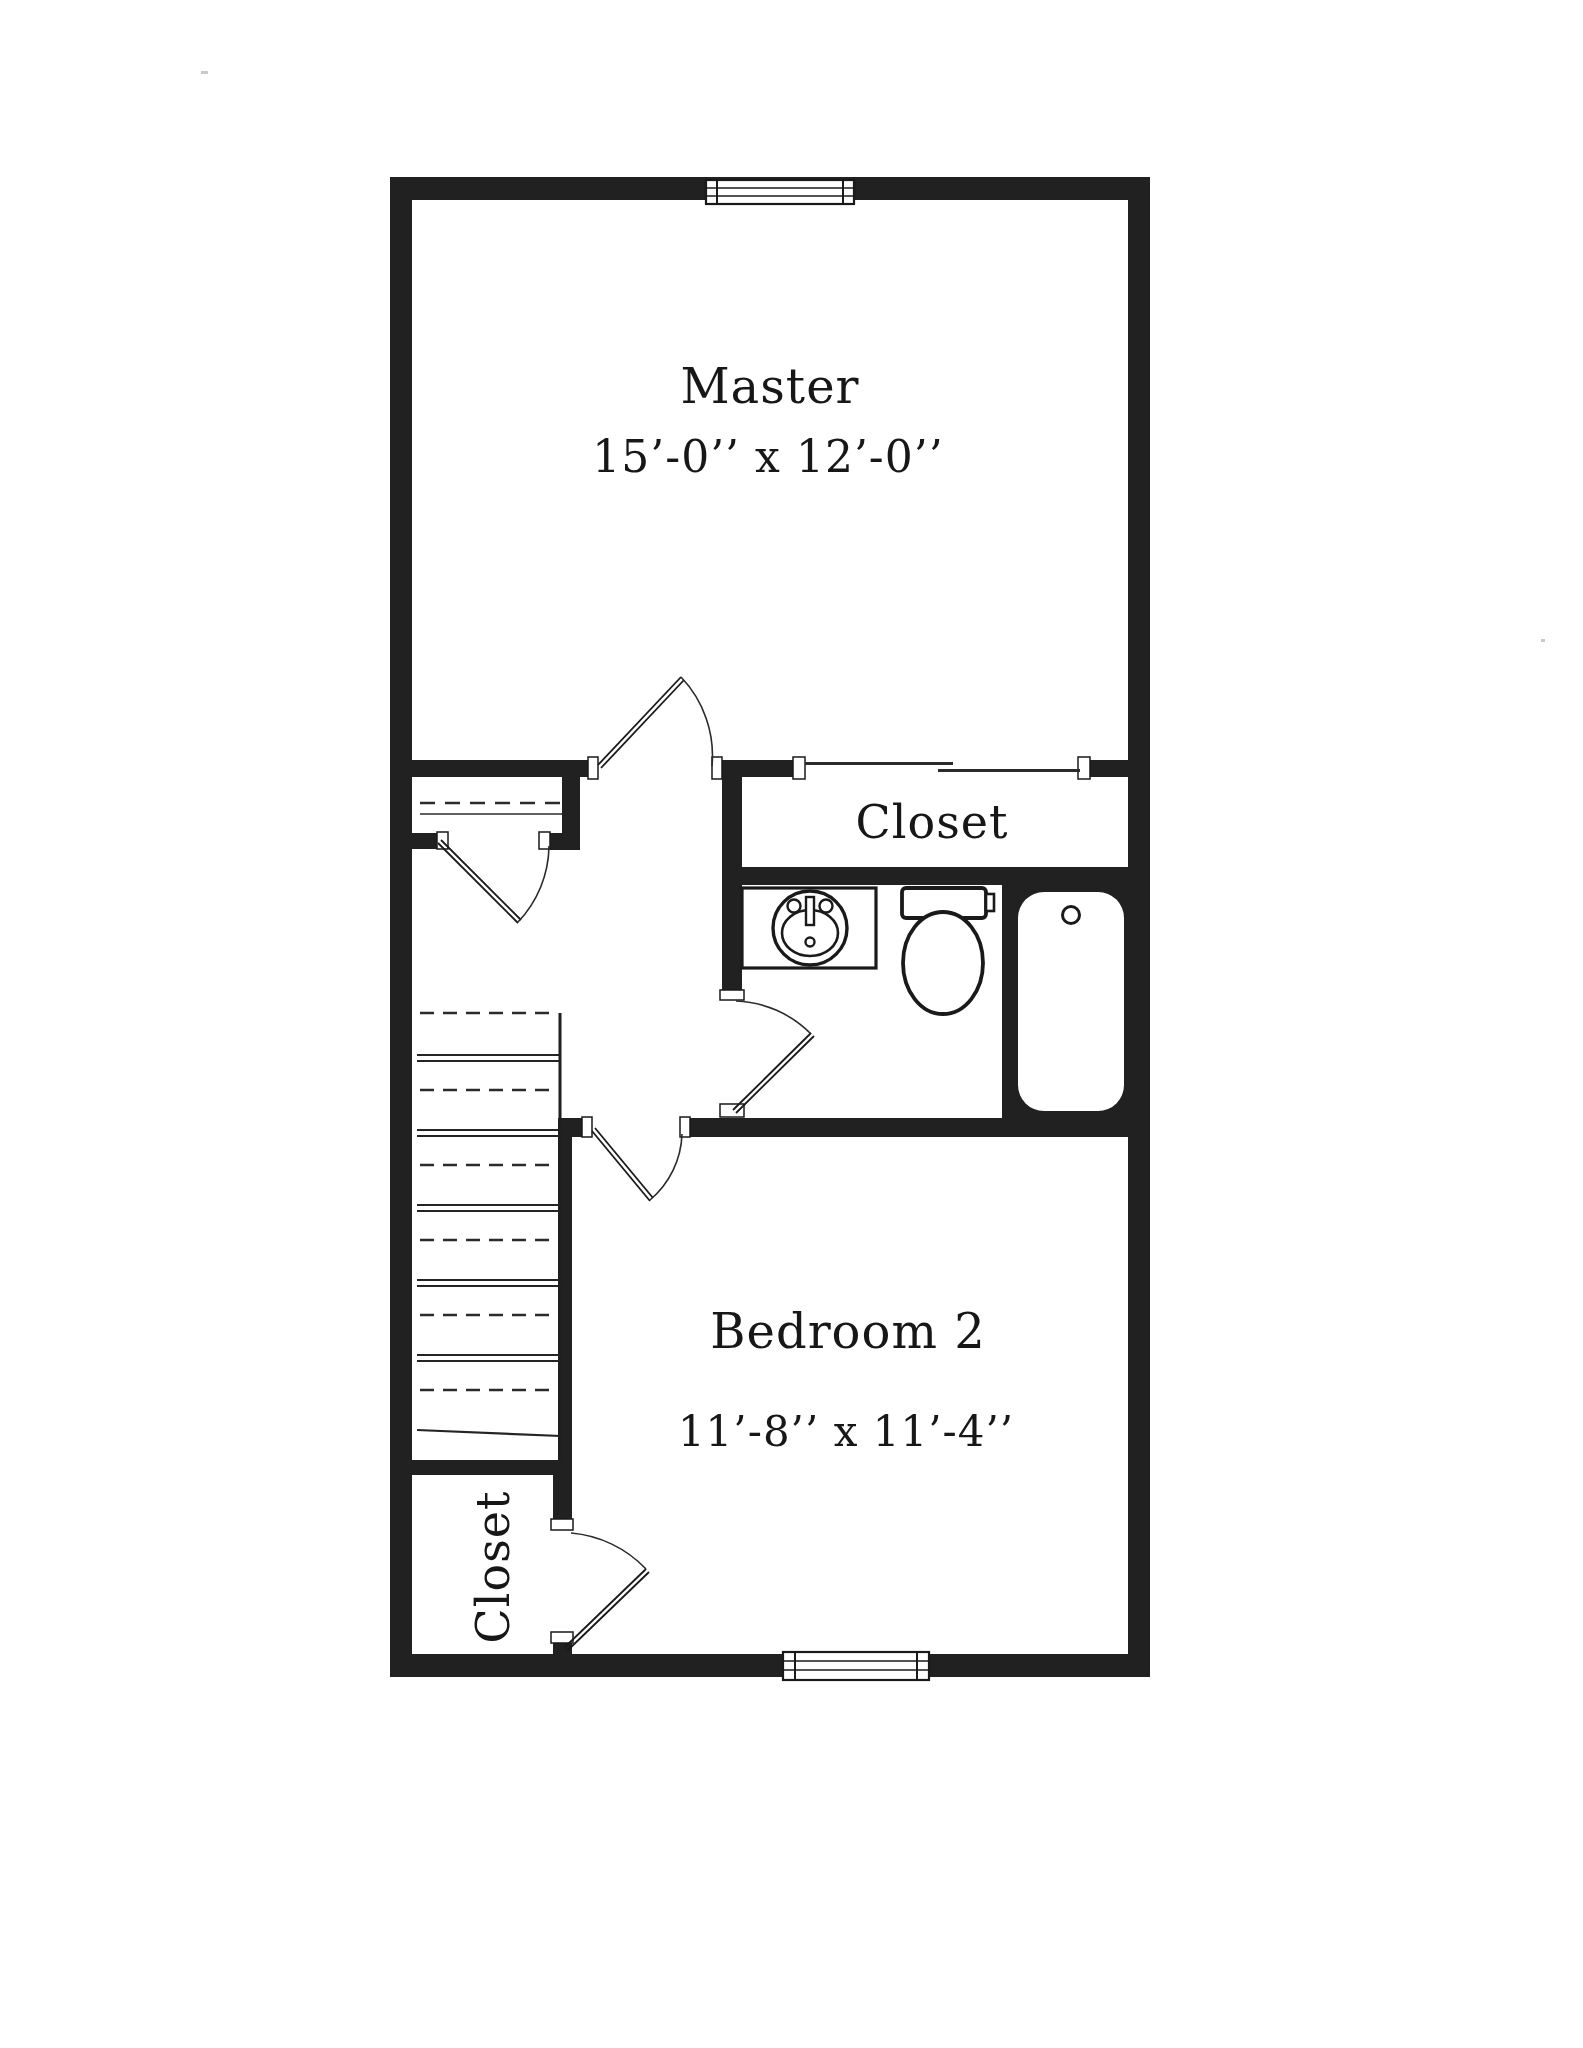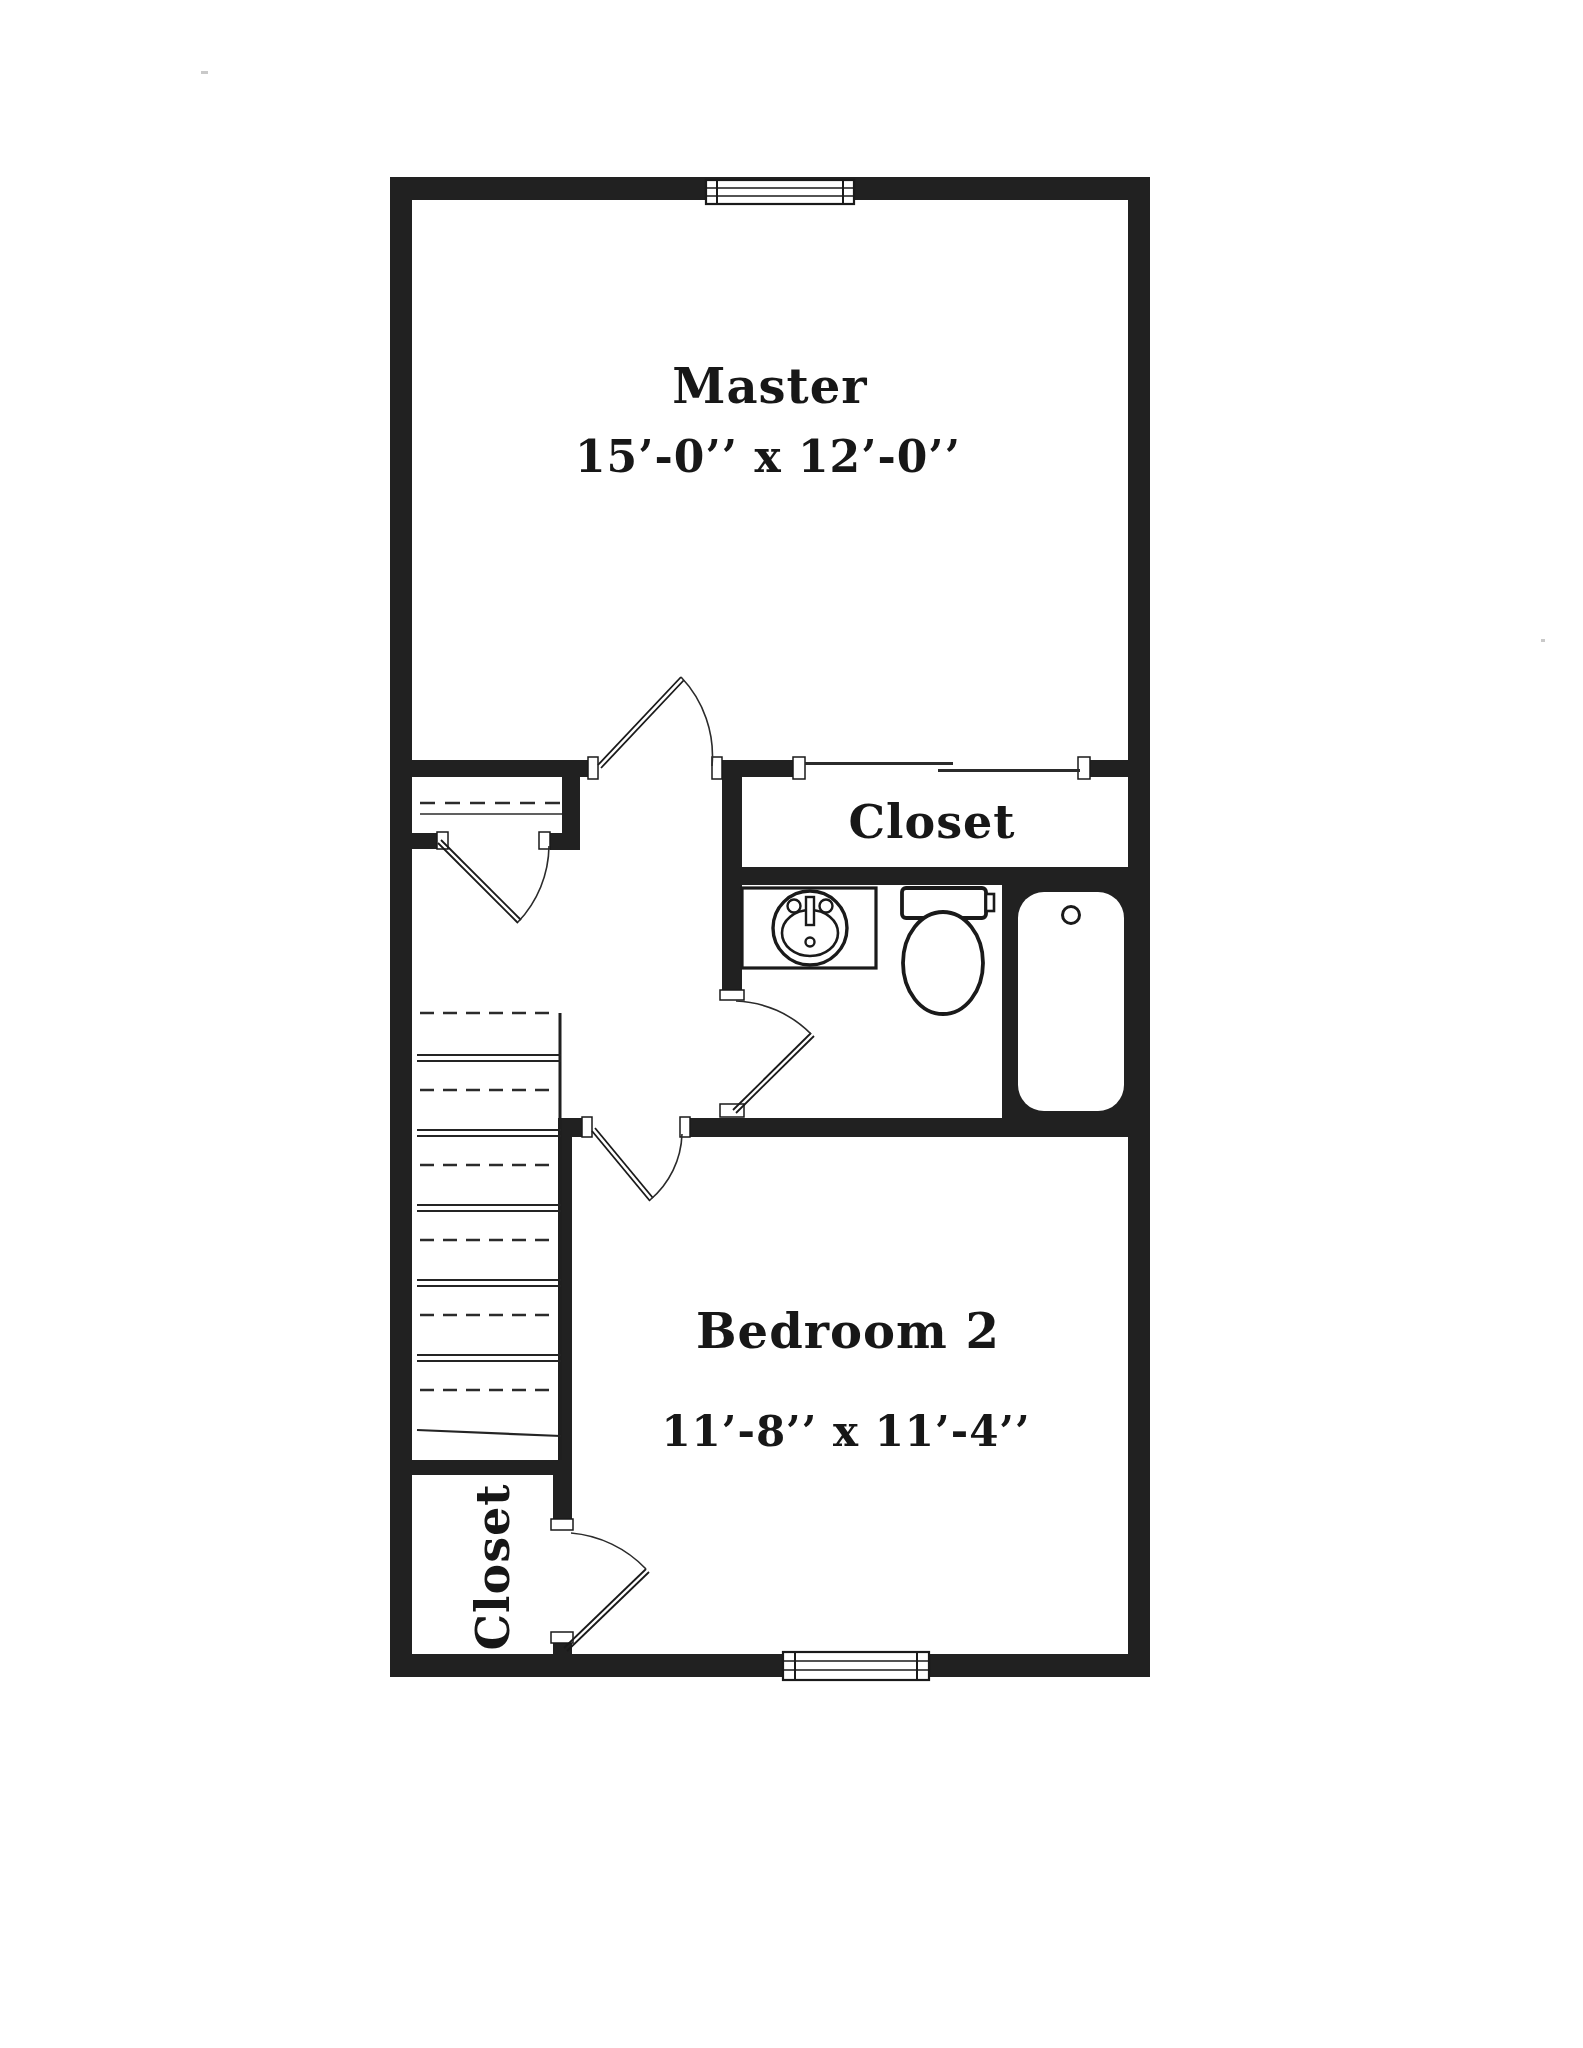--- a/index.html
+++ b/index.html
@@ -4,21 +4,20 @@
 <style>
   :root{
     --wall:#212121;
     --line:#1a1a1a;
     --bg:#ffffff;
   }
   html,body{margin:0;padding:0;background:var(--bg);}
   .page{
     width:1583px;height:1795px;position:relative;background:var(--bg);
     font-family:"DejaVu Serif","Liberation Serif",serif;
-    font-weight:bold;
   }
   svg{display:block}
   text{
     fill:#171717;
     font-family:"DejaVu Serif","Liberation Serif",serif;
     letter-spacing:1px;
   }
   .room-label{font-size:48px;}
   .dim-label{font-size:44px;}
   .closet-label{font-size:46px;}

